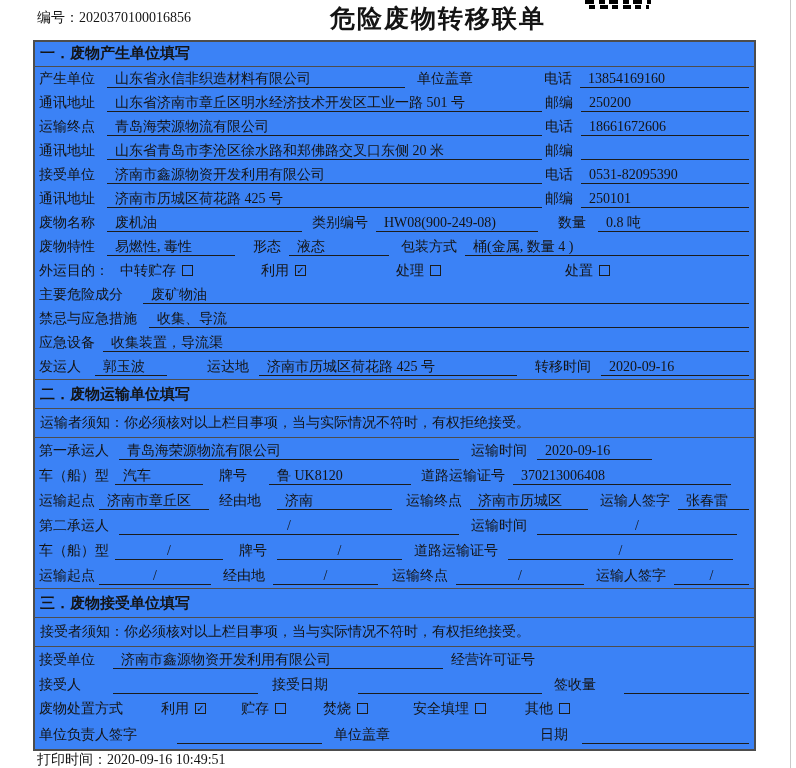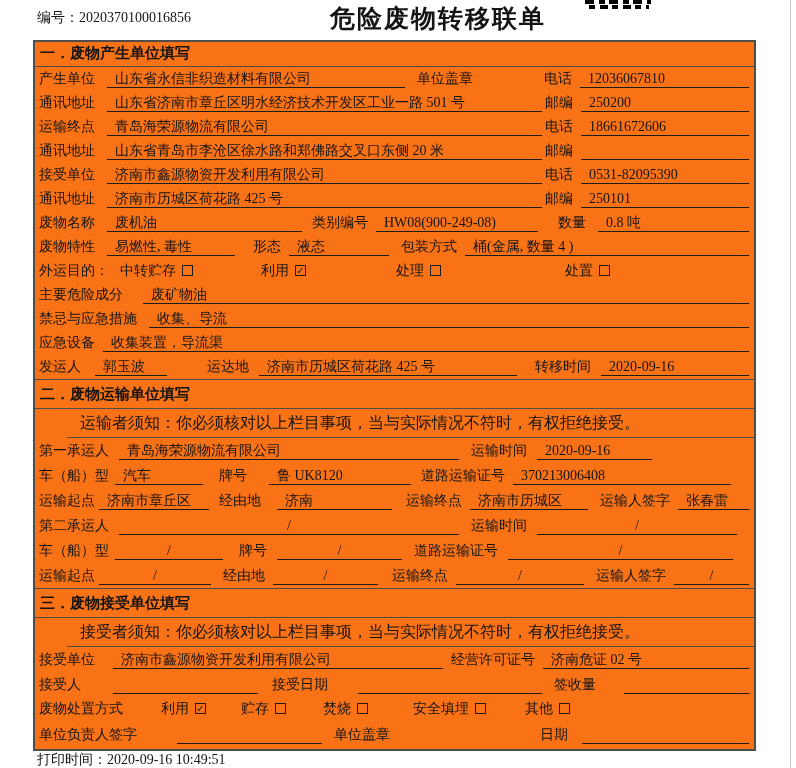--- a/index.html
+++ b/index.html
@@ -10,27 +10,27 @@
   .title  { position:absolute; left:330px; top:2px; font-size:25px; font-weight:bold; letter-spacing:2px; white-space:nowrap; }
 
   .qr { position:absolute; left:585px; top:0; width:66px; height:9px; }
   .qr .q1 { position:absolute; left:0; top:0; width:66px; height:4px;
             background:repeating-linear-gradient(90deg,#000 0 9px,#fff 9px 14px,#000 14px 20px,#fff 20px 24px); }
   .qr .q2 { position:absolute; left:4px; top:5px; width:60px; height:4px;
             background:repeating-linear-gradient(90deg,#000 0 6px,#fff 6px 11px,#000 11px 19px,#fff 19px 23px); }
 
   .edge { position:absolute; left:790px; top:0; width:1px; height:768px; background:#c9c9c9; }
 
-  .form { position:absolute; left:33px; top:40px; width:723px; border:2px solid #4d4d4d; background:#f97316; }
+  .form { position:absolute; left:33px; top:40px; width:723px; border:2px solid #4d4d4d; background:#3b82f6; }
 
   .sec { height:25px; line-height:23px; font-weight:bold; font-size:15px; padding-left:5px;
          border-bottom:1.5px solid #4d4d4d; white-space:nowrap; }
   .sec.mid { border-top:1.5px solid #4d4d4d; height:30px; line-height:28px; }
-  .notice { height:29px; line-height:27px; font-size:16px; padding-left:13px;
-            border-bottom:1.5px solid #4d4d4d; white-space:nowrap;margin-left:32px; }
+  .notice { height:29px; line-height:27px; font-size:14px; padding-left:5px;
+            border-bottom:1.5px solid #4d4d4d; white-space:nowrap; }
 
   .row { display:flex; align-items:flex-end; height:24px; font-size:14px;
          padding:0 3px 3px 4px; white-space:nowrap; }
   .row.r25 { height:25px; } .row.r26 { height:26px;align-items:center; }
   .l { height:19px; line-height:19px; flex:none; }
   .u { height:19px; line-height:19px; flex:none; border-bottom:1px solid #1c1c1c; padding-left:8px; overflow:hidden; }
   .u.fill { flex:1 1 auto; margin-right:2px; }
   .u.ctr { text-align:center; padding-left:0; }
 
   .opt { display:inline-flex; align-items:center; height:19px; line-height:19px; }
@@ -53,21 +53,21 @@
 
 <div class="form">
 
   <div class="sec">一．废物产生单位填写</div>
 
   <div class="row">
     <span class="l">产生单位</span>
     <span class="u" style="margin-left:12px;width:298px">山东省永信非织造材料有限公司</span>
     <span class="l" style="margin-left:12px">单位盖章</span>
     <span class="l" style="margin-left:71px">电话</span>
-    <span class="u fill" style="margin-left:8px">12036067810</span>
+    <span class="u fill" style="margin-left:8px">13854169160</span>
   </div>
 
   <div class="row">
     <span class="l">通讯地址</span>
     <span class="u" style="margin-left:12px;width:435px">山东省济南市章丘区明水经济技术开发区工业一路 501 号</span>
     <span class="l" style="margin-left:3px">邮编</span>
     <span class="u fill" style="margin-left:8px">250200</span>
   </div>
 
   <div class="row">
@@ -225,21 +225,20 @@
     <span class="u ctr fill" style="margin-left:8px">/</span>
   </div>
 
   <div class="sec mid">三．废物接受单位填写</div>
   <div class="notice">接受者须知：你必须核对以上栏目事项，当与实际情况不符时，有权拒绝接受。</div>
 
   <div class="row r25">
     <span class="l">接受单位</span>
     <span class="u" style="margin-left:18px;width:330px">济南市鑫源物资开发利用有限公司</span>
     <span class="l" style="margin-left:8px">经营许可证号</span>
-    <span class="u fill" style="margin-left:8px">济南危证 02 号</span>
   </div>
 
   <div class="row r25">
     <span class="l">接受人</span>
     <span class="u" style="margin-left:32px;width:145px"></span>
     <span class="l" style="margin-left:14px">接受日期</span>
     <span class="u" style="margin-left:30px;width:184px"></span>
     <span class="l" style="margin-left:12px">签收量</span>
     <span class="u fill" style="margin-left:28px"></span>
   </div>

